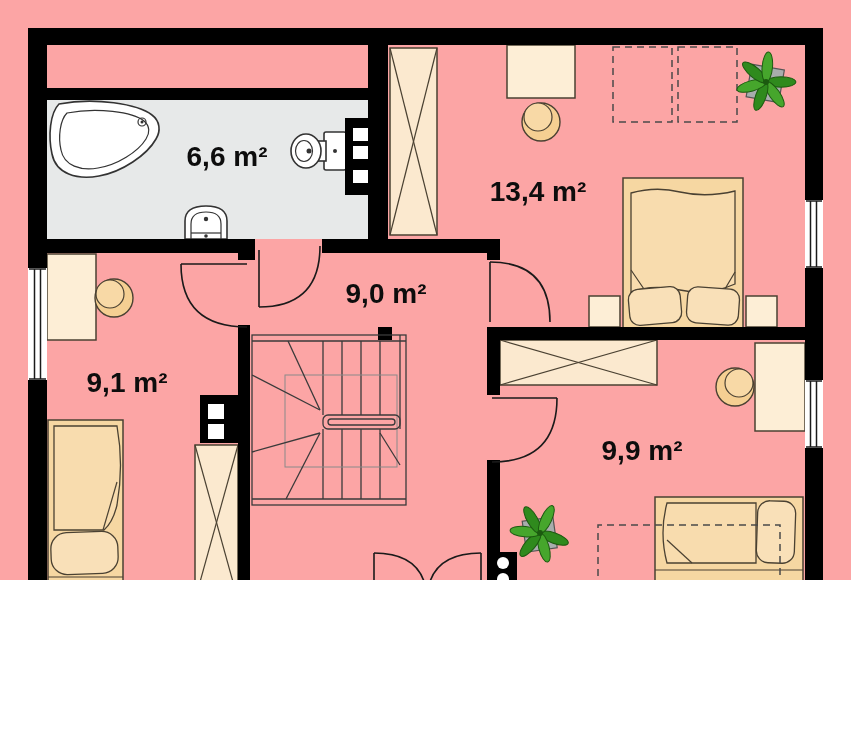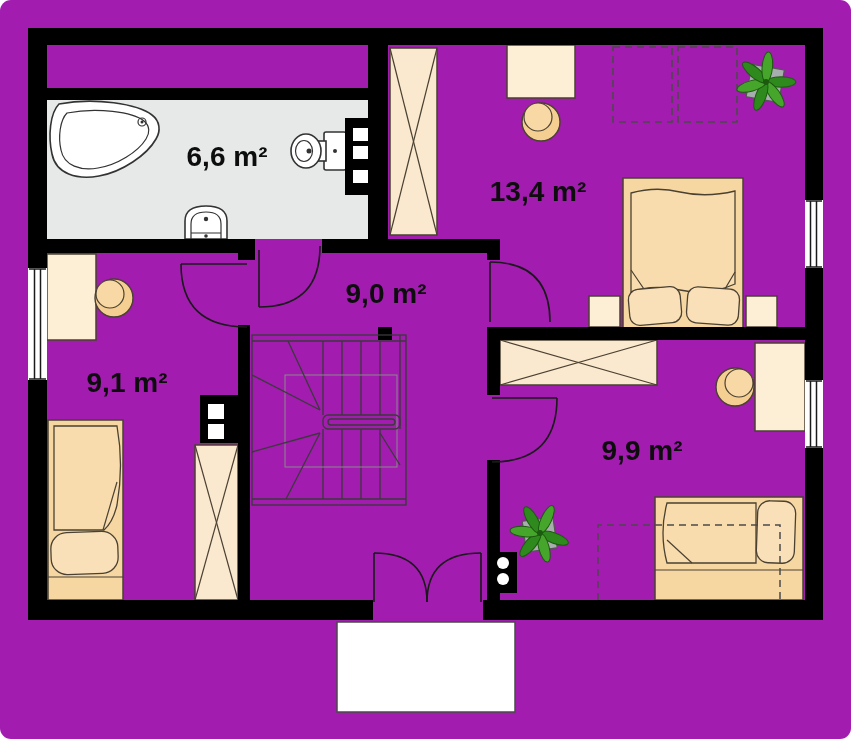--- a/index.html
+++ b/index.html
@@ -1,16 +1,16 @@
 <!DOCTYPE html>
 <html style="--wall: #000000; --bath_floor: #e7e9e9; --desk_fill: #fdeed6; --wardrobe_fill: #fbe9cf; --bed_fill: #f6d7a2; --blanket_fill: #f8dcae; --pillow_fill: #f9e0b8; --chair_fill: #f5cf92; --chair_top: #f8d9a6; --outline: #4a4132; --door_line: #1a1a1a; --stair_line: #3a3a3a; --plant_green_dark: #2f8a1d; --plant_green_light: #46a62c; --pot_gray: #a8adad; --label_text: #0d0d0d;"><head>
 <meta charset="utf-8">
 <style>
   html,body{margin:0;padding:0;background:#fff;font-family:"Liberation Sans",sans-serif;}
-  .stage{position:relative;width:851px;height:739px;background:#a21caf;overflow:hidden;border-radius:11px;}
+  .stage{position:relative;width:851px;height:580px;background:#fca5a5;overflow:hidden;}
   svg{display:block}
   .wall{fill:var(--wall,#000);}
   .bathfloor{fill:var(--bath_floor,#e7e9e9);}
   .cream{fill:var(--desk_fill,#fdeed6);stroke:var(--outline,#4a4132);stroke-width:1.5;}
   .wardrobe{fill:var(--wardrobe_fill,#fbe9cf);stroke:var(--outline,#4a4132);stroke-width:1.5;}
   .hatch{stroke:var(--outline,#4a4132);stroke-width:1.2;fill:none;}
   .bed{fill:var(--bed_fill,#f6d7a2);stroke:var(--outline,#4a4132);stroke-width:1.5;}
   .bed2{fill:var(--blanket_fill,#f8dcae);stroke:var(--outline,#4a4132);stroke-width:1.3;}
   .pillow{fill:var(--pillow_fill,#f9e0b8);stroke:var(--outline,#4a4132);stroke-width:1.3;}
   .chair{fill:var(--chair_fill,#f5cf92);stroke:var(--outline,#4a4132);stroke-width:1.4;}

